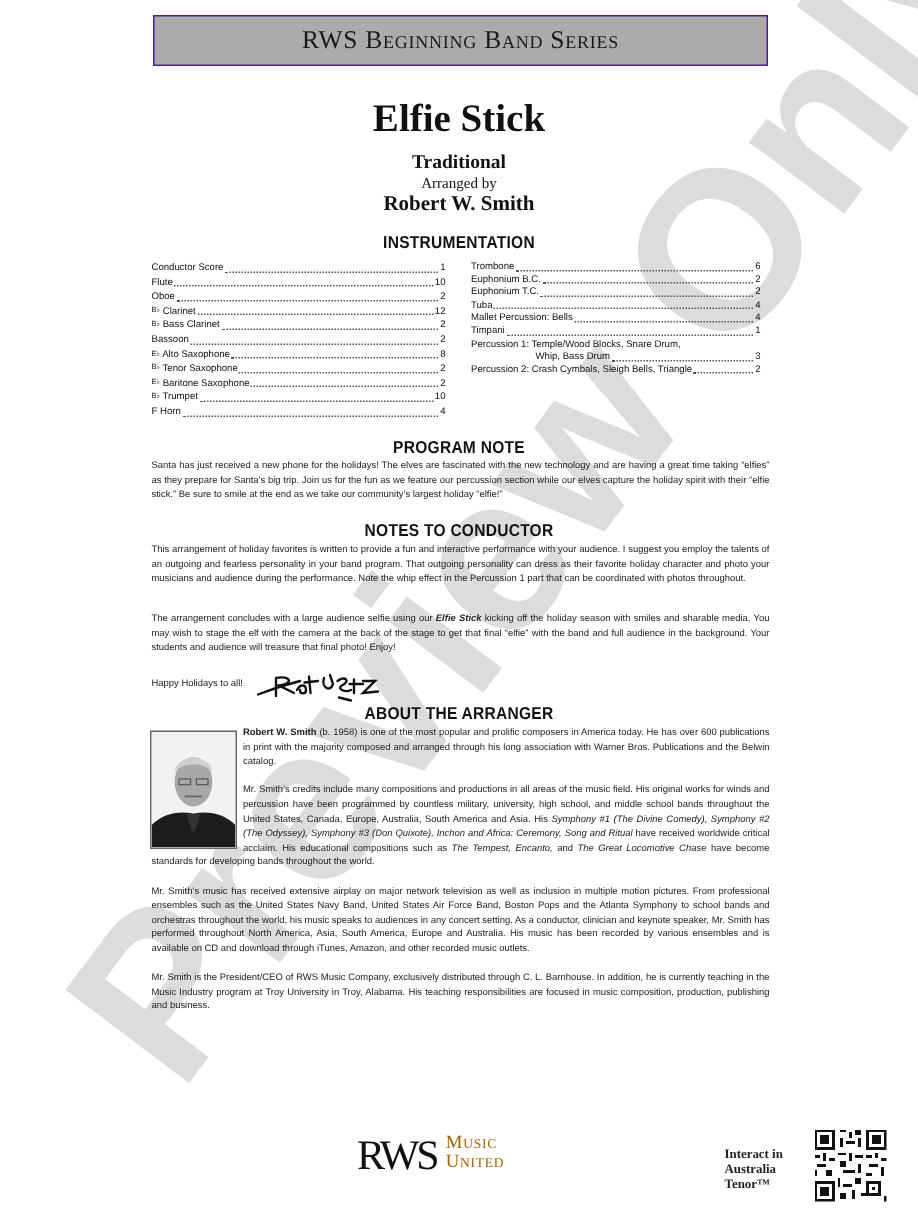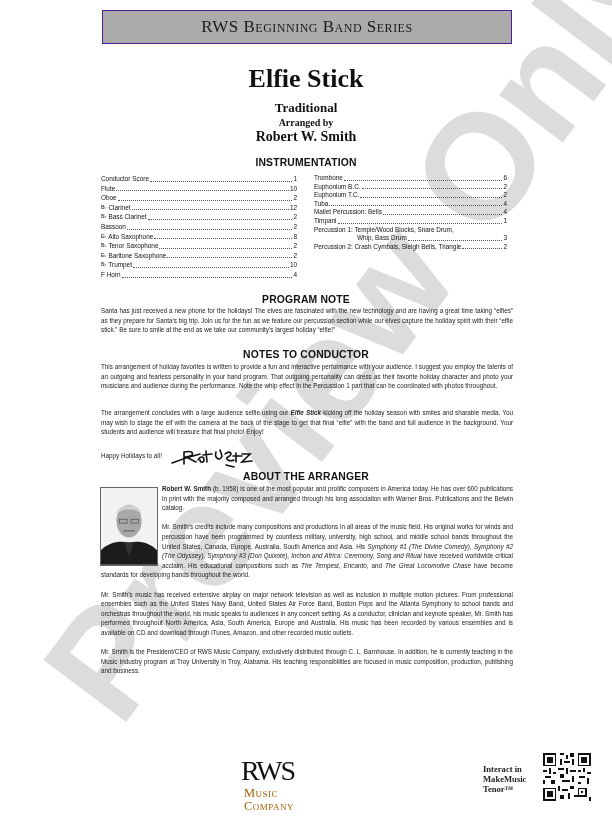--- a/index.html
+++ b/index.html
@@ -3,21 +3,21 @@
 <meta charset="utf-8">
 <style>
   html, body { margin: 0; padding: 0; background: #ffffff; }
   body { width: 612px; height: 816px; position: relative; overflow: hidden; font-family: "Liberation Sans", sans-serif; color: #111; }
 
   .series-bar { position: absolute; left: 102px; top: 10px; width: 410px; height: 34px; background: #ababab; border: 1px solid #4c1d95; box-sizing: border-box; display: flex; align-items: center; justify-content: center; }
   .series-bar span { font-family: "Liberation Serif", serif; font-size: 17px; letter-spacing: 0.5px; color: #1a1a1a; font-variant: small-caps; }
 
   .title { position: absolute; left: 0; width: 612px; top: 64px; text-align: center; font-family: "Liberation Serif", serif; font-weight: bold; font-size: 26px; color: #111; }
   .composer { position: absolute; left: 0; width: 612px; top: 100px; text-align: center; font-family: "Liberation Serif", serif; font-weight: bold; font-size: 13px; }
-  .arranged { position: absolute; left: 0; width: 612px; top: 117px; text-align: center; font-family: "Liberation Serif", serif; font-weight: bold; font-size: 10px; }
+  .arranged { position: absolute; left: 0; width: 612px; top: 117px; text-align: center; font-family: "Liberation Serif", serif; font-weight: normal; font-size: 10px; }
   .arranger { position: absolute; left: 0; width: 612px; top: 129px; text-align: center; font-family: "Liberation Serif", serif; font-weight: bold; font-size: 14px; }
 
   .section-heading { position: absolute; left: 0; width: 612px; text-align: center; font-family: "Liberation Sans", sans-serif; font-weight: bold; font-size: 11.5px; letter-spacing: 0.2px; transform: scaleX(0.9); transform-origin: center; }
 
   .instr-col { position: absolute; font-size: 6.4px; line-height: 8.6px; }
   .instr-col .row { display: flex; align-items: flex-end; white-space: nowrap; }
   .instr-col .row .name { flex: 0 0 auto; }
   .instr-col .row .dots { flex: 1 1 auto; border-bottom: 1px dotted #555; margin: 0 1px 2px 1px; height: 1px; }
   .instr-col .row .count { flex: 0 0 auto; }
   .instr-col .row.nodots .dots { border-bottom: none; }
@@ -29,21 +29,21 @@
   .para b { font-weight: bold; }
 
   .signature { position: absolute; left: 170px; top: 448px; width: 84px; height: 22px; }
 
   .photo { position: absolute; left: 100px; top: 487px; width: 58px; height: 79px; border: 1px solid #666; box-sizing: border-box; background: #f0f0f0; overflow: hidden; }
 
   .bio-wrap { position: absolute; left: 101px; top: 484px; width: 412px; font-size: 6.3px; line-height: 9.6px; text-align: justify; color: #222; }
   .bio-wrap .float-space { float: left; width: 61px; height: 82px; }
   .bio-wrap p { margin: 0 0 9.6px 0; }
 
-  .logo { position: absolute; left: 238px; top: 755px; display: flex; align-items: flex-end; flex-direction: column; }
+  .logo { position: absolute; left: 238px; top: 755px; display: flex; align-items: flex-start; }
   .logo .rws { font-family: "Liberation Serif", serif; font-size: 28px; letter-spacing: -2px; color: #111; position: relative; }
   .logo .mc { margin-left: 6px; font-family: "Liberation Serif", serif; font-size: 12.5px; line-height: 13px; color: #a16207; font-variant: small-caps; letter-spacing: 0.5px; }
 
   .mm-text { position: absolute; left: 483px; top: 764px; font-size: 8.6px; line-height: 10px; font-weight: bold; color: #222; font-family: Liberation Serif, serif; }
   .qr { position: absolute; left: 543px; top: 753px; width: 48px; height: 48px; }
 
   .watermark { position: absolute; left: 0; top: 0; width: 612px; height: 816px; pointer-events: none; }
   .watermark svg { width: 100%; height: 100%; }
 </style>
 </head>
@@ -204,27 +204,27 @@
   <p><b>Robert W. Smith</b><span> (b. 1958) is one of the most popular and prolific composers in America today. He has over 600 publications in print with the majority composed and arranged through his long association with Warner Bros. Publications and the Belwin catalog.</span></p>
   <p><span>Mr. Smith’s credits include many compositions and productions in all areas of the music field. His original works for winds and percussion have been programmed by countless military, university, high school, and middle school bands throughout the United States, Canada, Europe, Australia, South America and Asia. His </span><i>Symphony #1 (The Divine Comedy), Symphony #2 (The Odyssey), Symphony #3 (Don Quixote), Inchon and Africa: Ceremony, Song and Ritual</i><span> have received worldwide critical acclaim. His educational compositions such as </span><i>The Tempest, Encanto,</i><span> and </span><i>The Great Locomotive Chase</i><span> have become standards for developing bands throughout the world.</span></p>
   <p>Mr. Smith’s music has received extensive airplay on major network television as well as inclusion in multiple motion pictures. From professional ensembles such as the United States Navy Band, United States Air Force Band, Boston Pops and the Atlanta Symphony to school bands and orchestras throughout the world, his music speaks to audiences in any concert setting. As a conductor, clinician and keynote speaker, Mr. Smith has performed throughout North America, Asia, South America, Europe and Australia. His music has been recorded by various ensembles and is available on CD and download through iTunes, Amazon, and other recorded music outlets.</p>
   <p>Mr. Smith is the President/CEO of RWS Music Company, exclusively distributed through C. L. Barnhouse. In addition, he is currently teaching in the Music Industry program at Troy University in Troy, Alabama. His teaching responsibilities are focused in music composition, production, publishing and business.</p>
 </div>
 
 <div class="logo">
   <span class="rws">RWS</span>
   <div class="mc">
     <div>Music</div>
-    <div>Company</div>
+    <div>United</div>
   </div>
 </div>
 
 <div class="mm-text">
   <div>Interact in</div>
-  <div>MakeMusic</div>
+  <div>Australia</div>
   <div>Tenor™</div>
 </div>
 
 <svg class="qr" viewBox="0 0 25 25" shape-rendering="crispEdges">
   <rect width="25" height="25" fill="#fff"></rect>
   <g fill="#111">
     <rect x="0" y="0" width="7" height="7"></rect>
       <rect x="1" y="1" width="5" height="5" fill="#fff"></rect>
       <rect x="2" y="2" width="3" height="3"></rect>
     <rect x="18" y="0" width="7" height="7"></rect>

